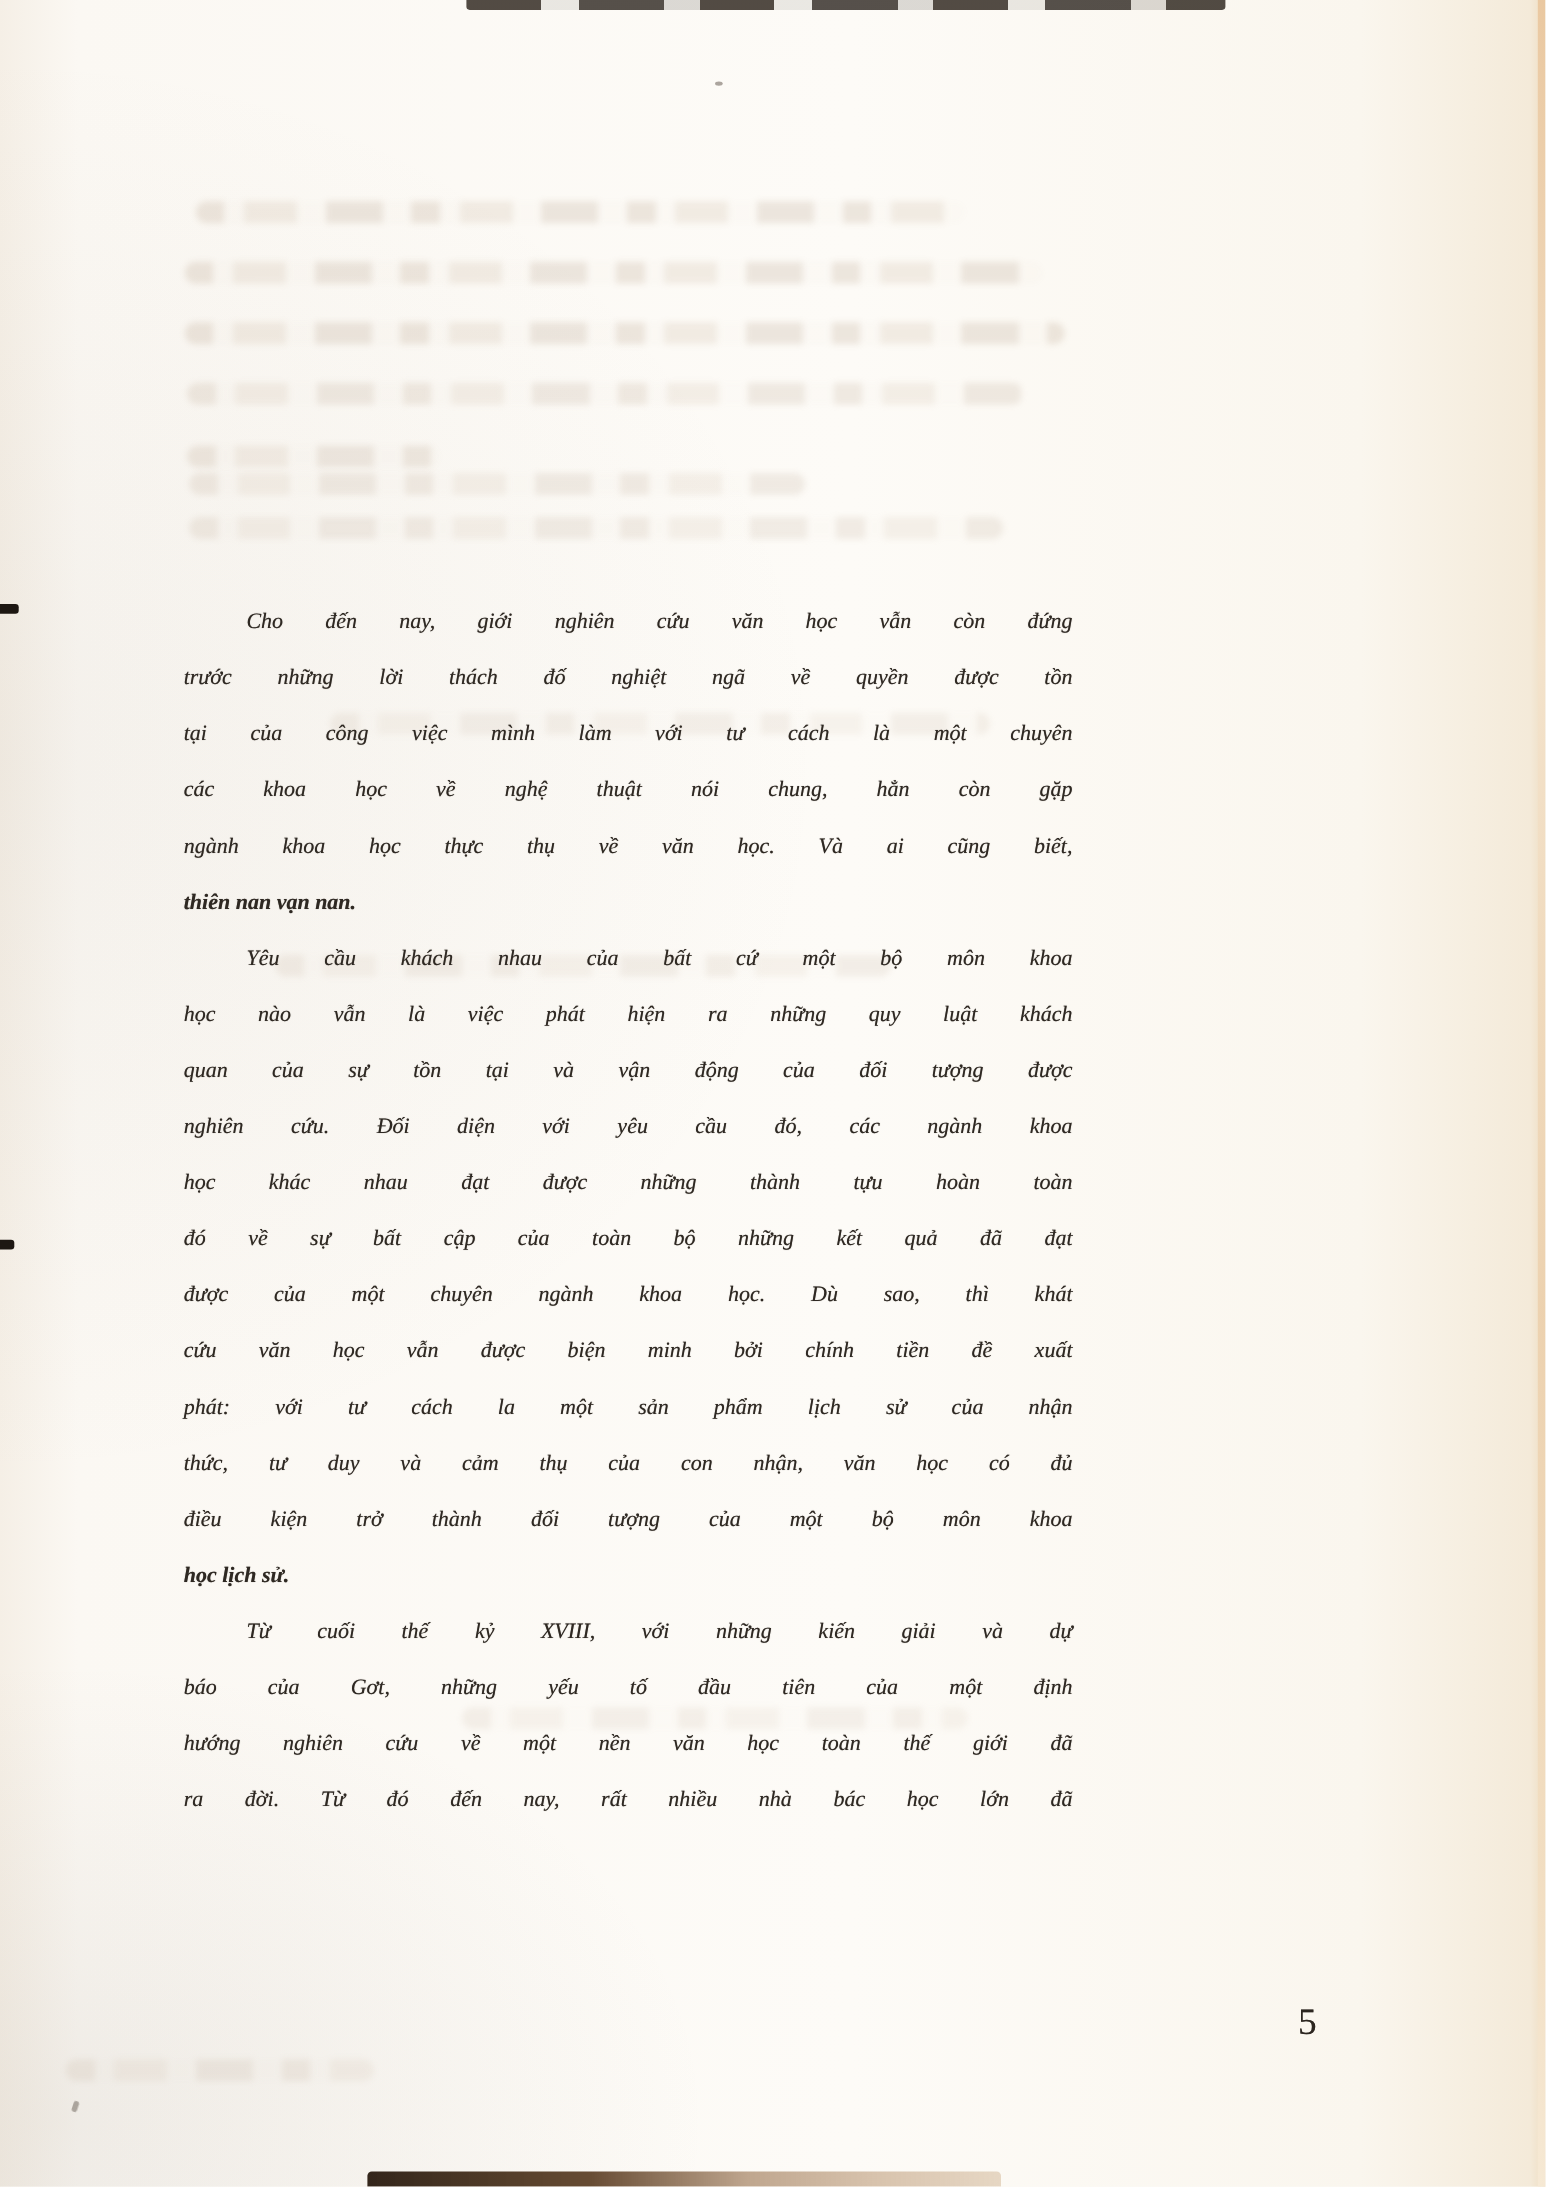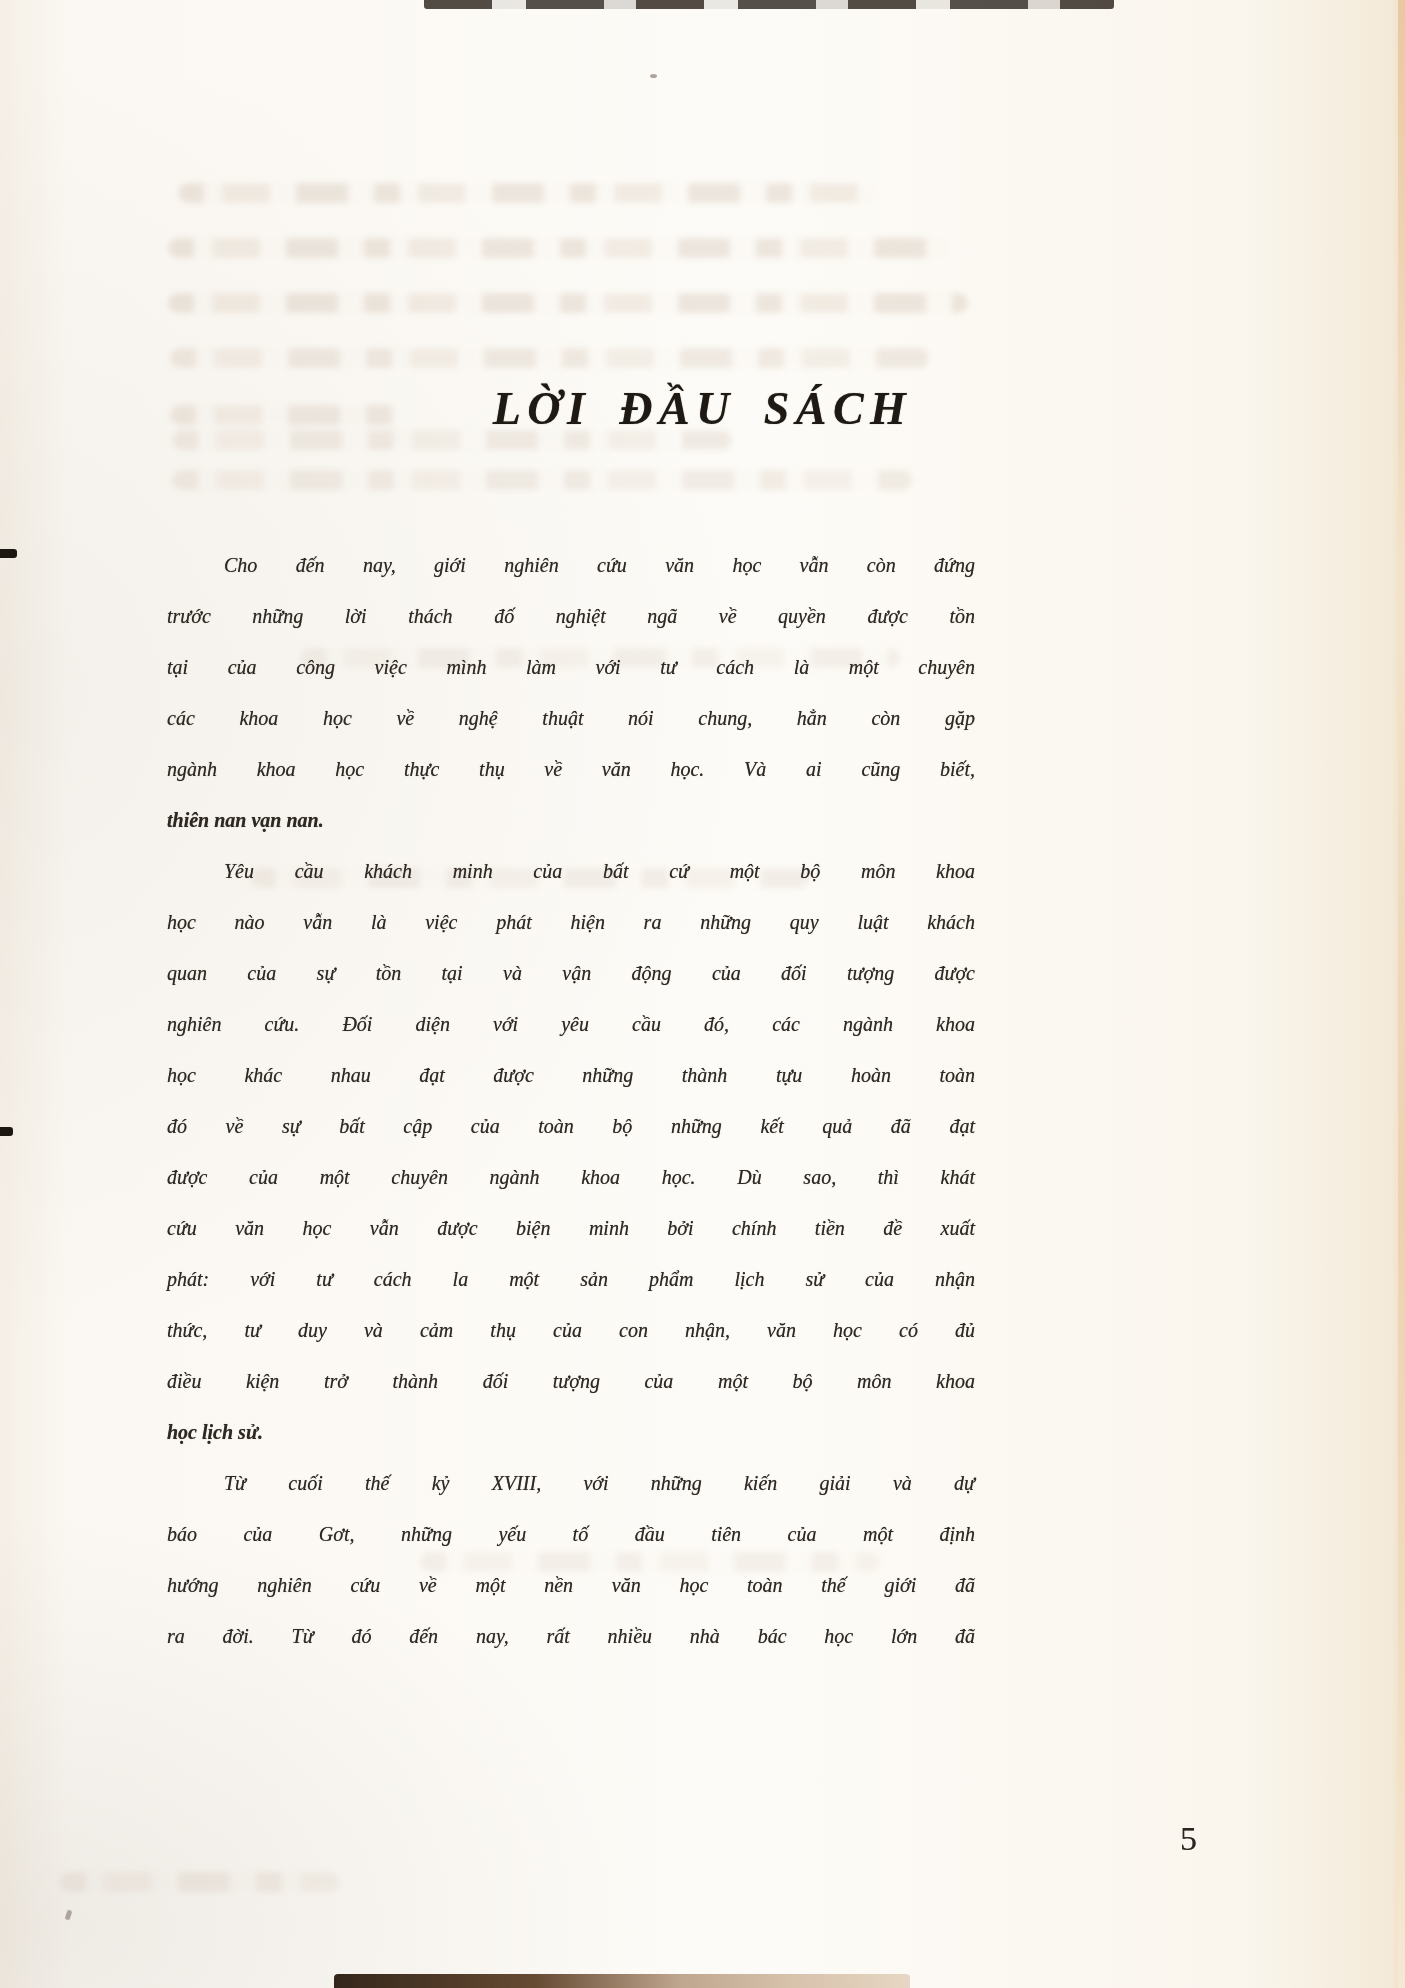--- a/index.html
+++ b/index.html
@@ -96,33 +96,32 @@
   <div class="ghost" style="top:293px;left:168px;width:800px;"></div>
   <div class="ghost" style="top:348px;left:170px;width:760px;opacity:.38;"></div>
   <div class="ghost" style="top:405px;left:170px;width:230px;opacity:.4;"></div>
   <div class="ghost" style="top:430px;left:172px;width:560px;opacity:.35;"></div>
   <div class="ghost" style="top:470px;left:172px;width:740px;opacity:.33;"></div>
   <div class="ghost" style="top:648px;left:300px;width:600px;opacity:.25;"></div>
   <div class="ghost" style="top:868px;left:250px;width:560px;opacity:.28;"></div>
   <div class="ghost" style="top:1552px;left:420px;width:460px;opacity:.25;"></div>
   <div class="ghost" style="top:1872px;left:60px;width:280px;opacity:.3;"></div>
 
-  <h1 class="title">LỜI ĐẦU SÁCH</h1>
 
   <div class="body-text">
     <div class="para p1">
       <div class="line indent">Cho đến nay, giới nghiên cứu văn học vẫn còn đứng</div>
       <div class="line">trước những lời thách đố nghiệt ngã về quyền được tồn</div>
       <div class="line">tại của công việc mình làm với tư cách là một chuyên</div>
       <div class="line">các khoa học về nghệ thuật nói chung, hẳn còn gặp</div>
       <div class="line">ngành khoa học thực thụ về văn học. Và ai cũng biết,</div>
       <div class="line last">thiên nan vạn nan.</div>
     </div>
     <div class="para p2">
-      <div class="line indent">Yêu cầu khách minh của bất cứ một bộ môn khoa</div>
+      <div class="line indent">Yêu cầu khách nhau của bất cứ một bộ môn khoa</div>
       <div class="line">học nào vẫn là việc phát hiện ra những quy luật khách</div>
       <div class="line">quan của sự tồn tại và vận động của đối tượng được</div>
       <div class="line">nghiên cứu. Đối diện với yêu cầu đó, các ngành khoa</div>
       <div class="line">học khác nhau đạt được những thành tựu hoàn toàn</div>
       <div class="line">đó về sự bất cập của toàn bộ những kết quả đã đạt</div>
       <div class="line">được của một chuyên ngành khoa học. Dù sao, thì khát</div>
       <div class="line">cứu văn học vẫn được biện minh bởi chính tiền đề xuất</div>
       <div class="line">phát: với tư cách la một sản phẩm lịch sử của nhận</div>
       <div class="line">thức, tư duy và cảm thụ của con nhận, văn học có đủ</div>
       <div class="line">điều kiện trở thành đối tượng của một bộ môn khoa</div>

